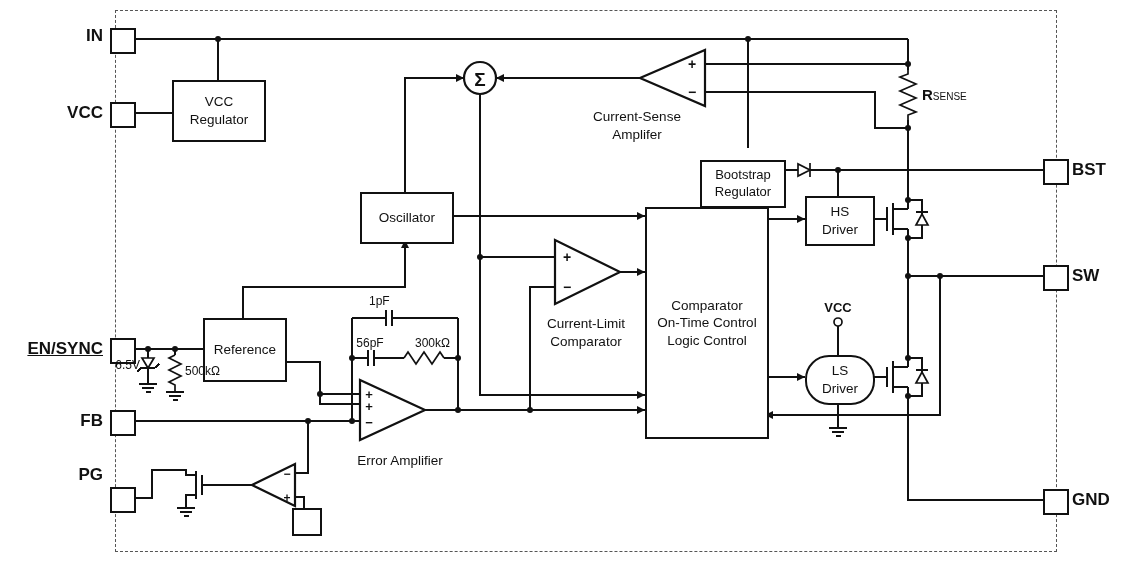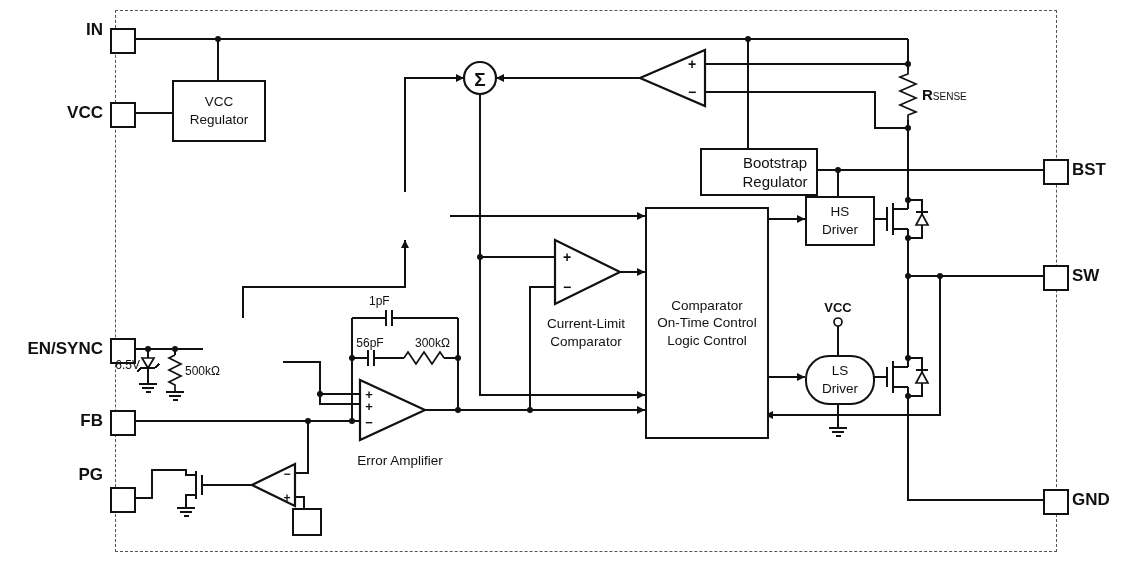--- a/index.html
+++ b/index.html
@@ -139,49 +139,53 @@
       <text x="369" y="399" font-size="13">+</text>
       <text x="369" y="411" font-size="13">+</text>
       <text x="369" y="427" font-size="13">−</text>
       <text x="287" y="478" font-size="12">−</text>
       <text x="287" y="502" font-size="12">+</text>
     </g>
   </svg>
 
   <div class="block" style="left:172px;top:80px;width:90px;height:58px;">VCC
 Regulator</div>
-  <div class="block" style="left:700px;top:148px;width:82px;height:44px;font-size:15px;padding-left:32px;">Bootstrap
+  <div class="block" style="left:360px;top:192px;width:90px;height:48px;">Oscillator</div>
+  <div class="block" style="left:203px;top:318px;width:80px;height:60px;">Reference</div>
+  <div class="block" style="left:700px;top:160px;width:82px;height:44px;font-size:13px;">Bootstrap
 Regulator</div>
   <div class="block" style="left:805px;top:196px;width:66px;height:46px;">HS
 Driver</div>
   <div class="block" style="left:805px;top:355px;width:66px;height:46px;border-radius:24px;">LS
 Driver</div>
   <div class="block" style="left:645px;top:207px;width:120px;height:228px;">Comparator
 On-Time Control
 Logic Control</div>
   <div class="small-box" style="left:292px;top:508px;width:26px;height:24px;"></div>
 
   <div class="pin" style="left:110px;top:28px;"></div>
   <div class="pin" style="left:110px;top:102px;"></div>
   <div class="pin" style="left:110px;top:338px;"></div>
   <div class="pin" style="left:110px;top:410px;"></div>
   <div class="pin" style="left:110px;top:487px;"></div>
   <div class="pin" style="left:1043px;top:159px;"></div>
   <div class="pin" style="left:1043px;top:265px;"></div>
   <div class="pin" style="left:1043px;top:489px;"></div>
 
-  <div class="pin-label left" style="left:58px;top:19px;width:45px;">IN</div>
+  <div class="pin-label left" style="left:58px;top:25px;width:45px;">IN</div>
   <div class="pin-label left" style="left:40px;top:102px;width:63px;">VCC</div>
-  <div class="pin-label left" style="left:18px;top:338px;width:85px;">EN/SYNC</div>
+  <div class="pin-label left" style="left:18px;top:338px;width:85px;text-decoration:underline;">EN/SYNC</div>
   <div class="pin-label left" style="left:58px;top:410px;width:45px;">FB</div>
   <div class="pin-label left" style="left:58px;top:464px;width:45px;">PG</div>
   <div class="pin-label right" style="left:1072px;top:159px;width:60px;">BST</div>
   <div class="pin-label right" style="left:1072px;top:265px;width:60px;">SW</div>
   <div class="pin-label right" style="left:1072px;top:489px;width:60px;">GND</div>
 
+  <div class="lbl" style="left:570px;top:108px;width:134px;">Current-Sense
+Amplifer</div>
   <div class="lbl" style="left:527px;top:315px;width:118px;">Current-Limit
 Comparator</div>
   <div class="lbl" style="left:330px;top:452px;width:140px;">Error Amplifier</div>
 
   <div class="val" style="left:369px;top:294px;width:40px;text-align:left;">1pF</div>
   <div class="val" style="left:350px;top:336px;width:40px;text-align:center;">56pF</div>
   <div class="val" style="left:402px;top:336px;width:48px;text-align:right;">300kΩ</div>
   <div class="val right-align" style="left:106px;top:358px;width:34px;">6.5V</div>
   <div class="val" style="left:185px;top:364px;">500kΩ</div>
 

